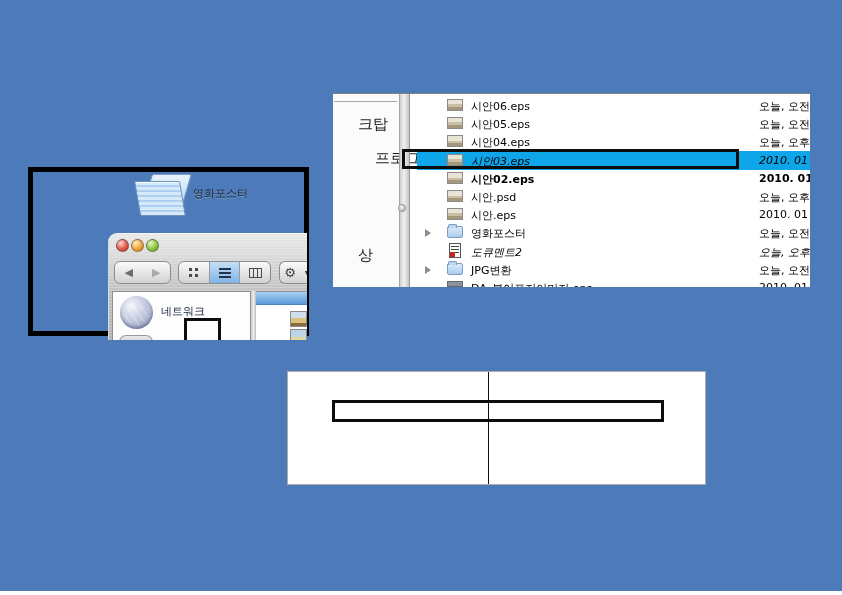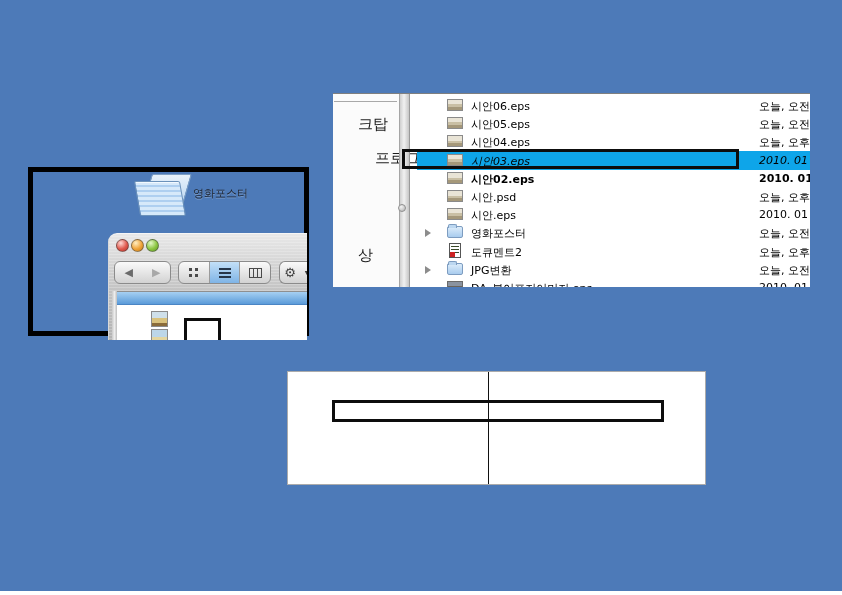--- a/index.html
+++ b/index.html
@@ -181,20 +181,25 @@
         <span class="ic-cols"></span>
       </div>
     </div>
 
     <div class="tb-btn gear-capsule">
       <span class="gear-glyph">⚙</span>
       <span class="gear-caret">▾</span>
     </div>
 
     <div class="mini-content">
+      <div class="mini-sidebar">
+        <div class="globe"></div>
+        <div class="network-label">네트워크</div>
+        <div class="disk-partial"></div>
+      </div>
       <div class="mini-divider"></div>
       <div class="mini-rightcol">
         <div class="mini-colheader"></div>
         <div class="mini-thumb t1"></div>
         <div class="mini-thumb t2"></div>
       </div>
     </div>
 
     <div class="ann-rect ann-back"></div>
   </div>
@@ -252,21 +257,21 @@
     <span class="ficon thumb"></span>
     <span class="fname">시안.eps</span>
     <span class="fdate">2010. 01</span>
   </div>
       <div class="fp-row" style="top: 129.4px;">
     <span class="tri" style="display: block;"></span>
     <span class="ficon folder"></span>
     <span class="fname">영화포스터</span>
     <span class="fdate">오늘, 오전</span>
   </div>
-      <div class="fp-row" style="top: 147.6px;">
+      <div class="fp-row" style="top: 147.6px; font-style: italic;">
 
     <span class="ficon doc"></span>
     <span class="fname">도큐멘트2</span>
     <span class="fdate">오늘, 오후</span>
   </div>
       <div class="fp-row" style="top: 165.8px;">
     <span class="tri" style="display: block;"></span>
     <span class="ficon folder"></span>
     <span class="fname">JPG변환</span>
     <span class="fdate">오늘, 오전</span>

